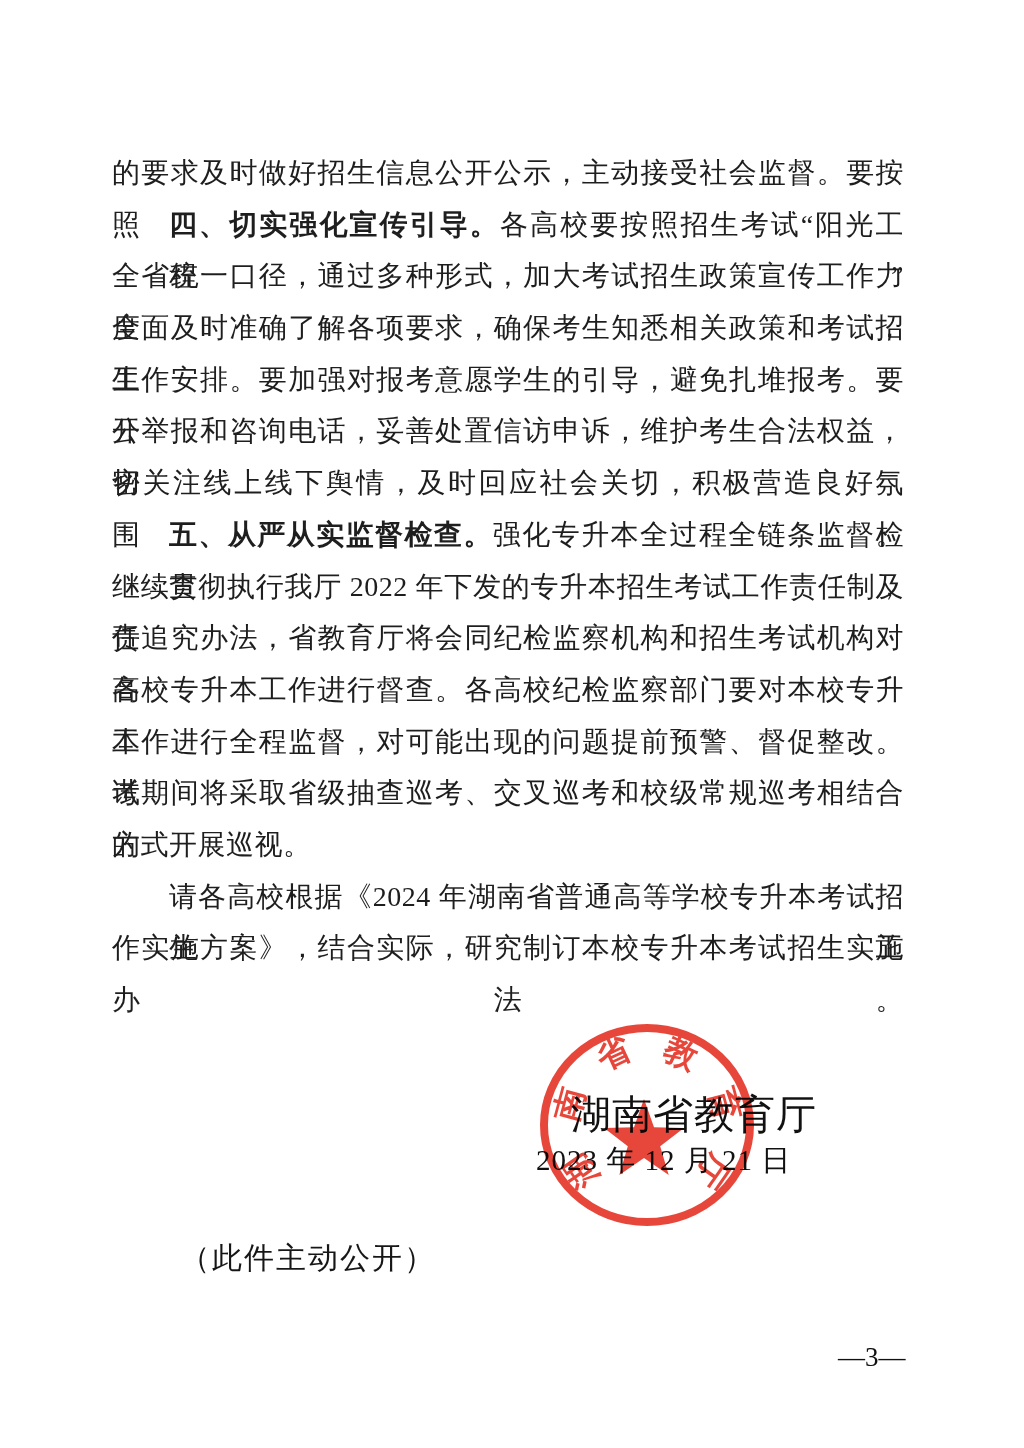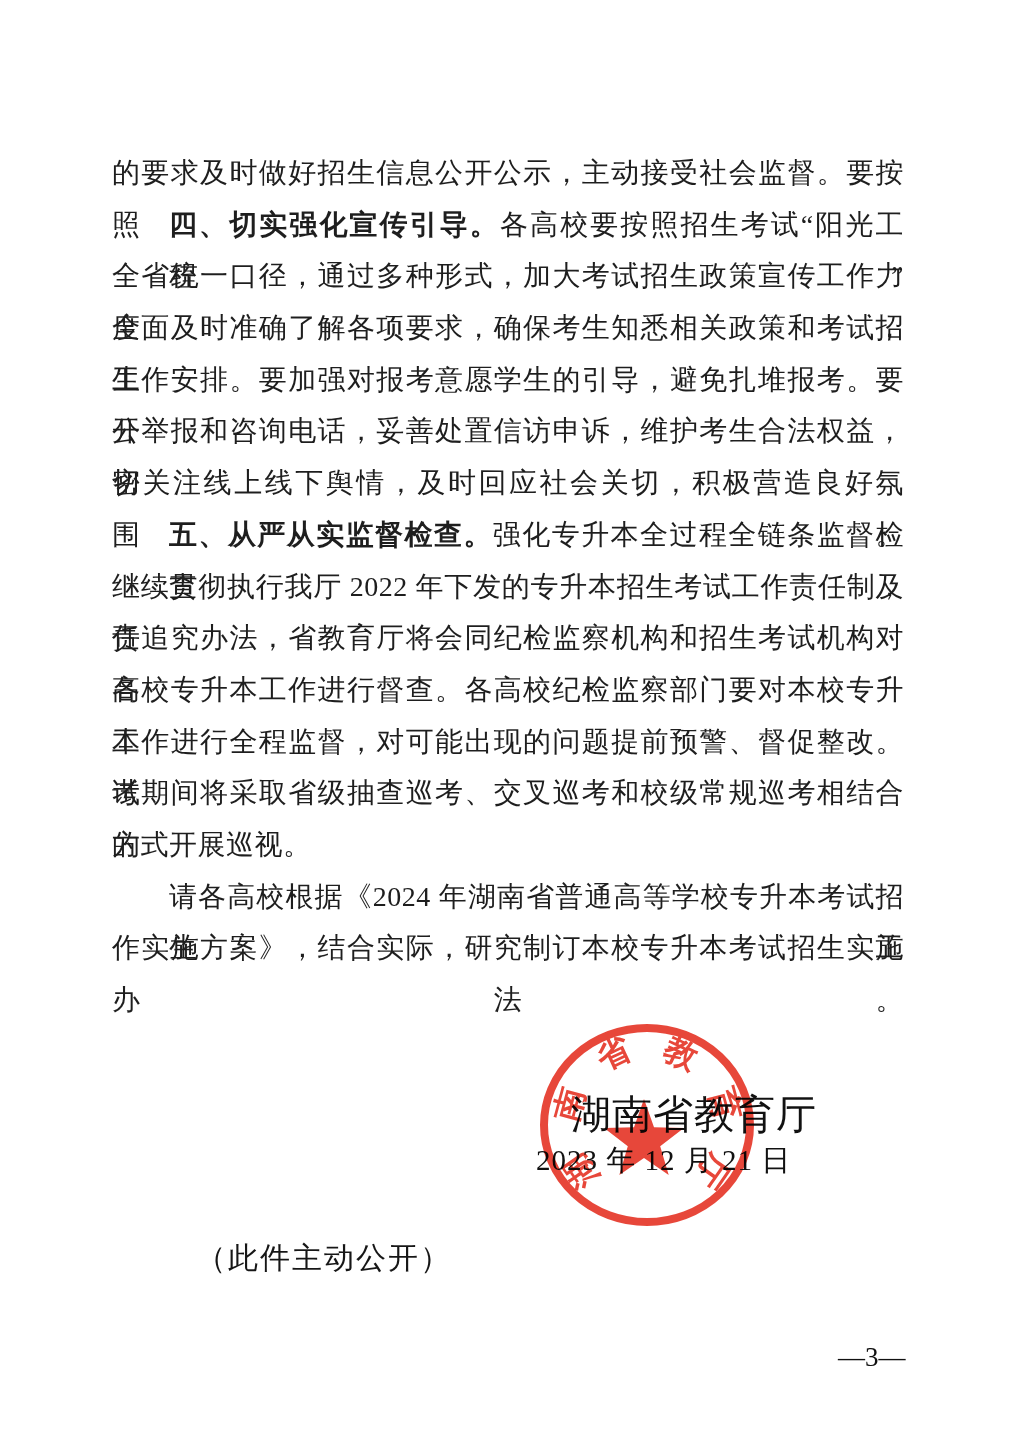--- a/index.html
+++ b/index.html
@@ -53,21 +53,21 @@
     mix-blend-mode:multiply;
     opacity:0.93;
   }
   .seal text {
     font-family:"Liberation Serif","DejaVu Serif",serif;
     font-size:33px;
     font-weight:600;
   }
   .footer-note {
     position:absolute;
-    left:196px; top:1238px;
+    left:180px; top:1238px;
     font-size:30px; letter-spacing:2px;
     color:#161616;
   }
   .page-num {
     position:absolute;
     left:838px; top:1342px;
     font-size:27px;
     color:#111;
     letter-spacing:0;
   }

